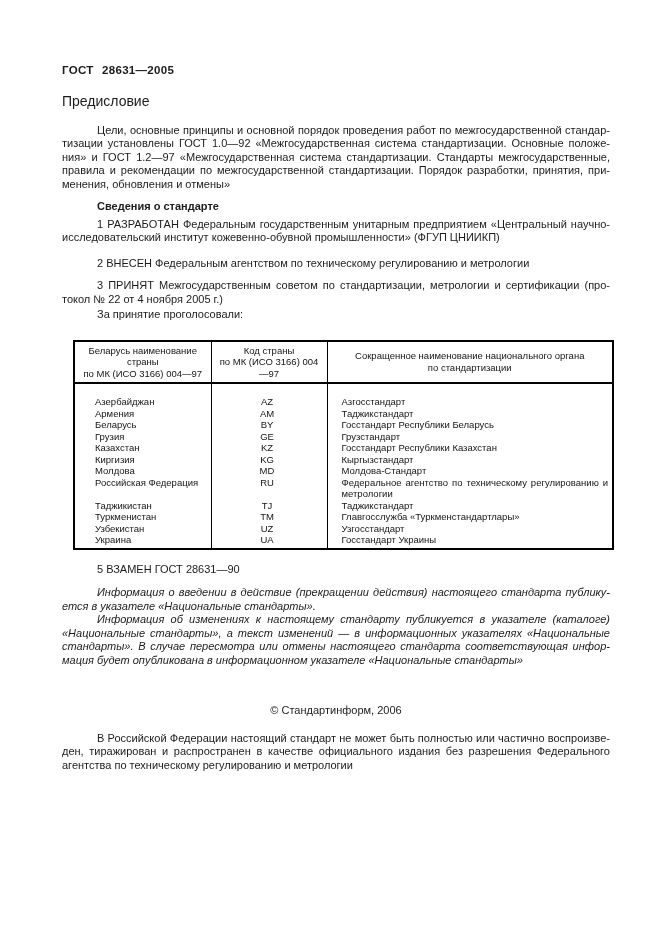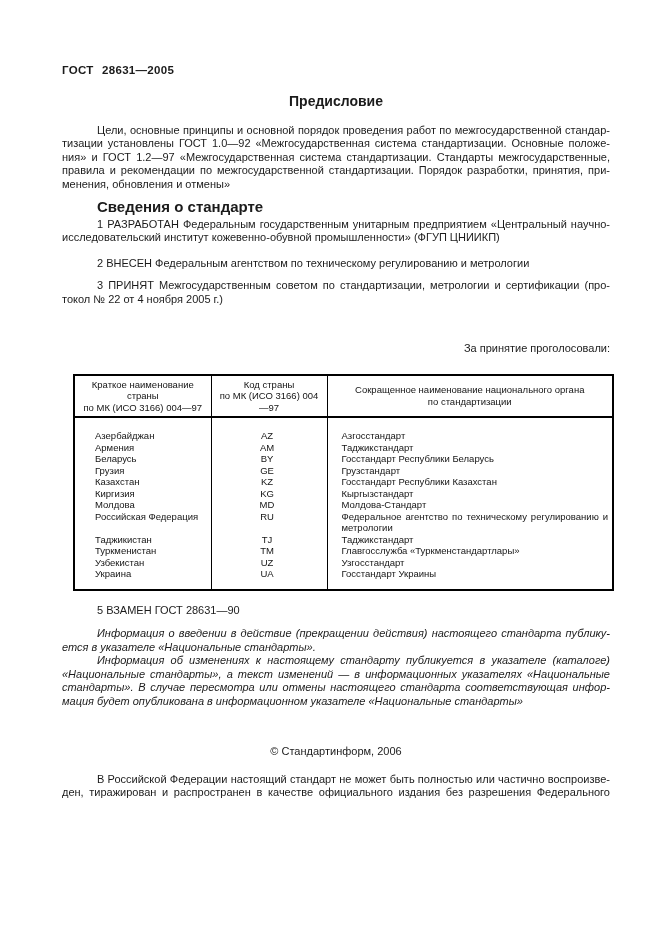--- a/index.html
+++ b/index.html
@@ -23,42 +23,42 @@
   .doc-code {
     font-weight: bold;
     font-size: 11.5px;
     word-spacing: 5px;
     letter-spacing: 0.3px;
   }
   .title {
     margin: 15px 0 8px 0;
     font-size: 14px;
     line-height: 16px;
-    font-weight: bold;
-    text-align: center;
+    font-weight: normal;
+    text-align: left;
   }
   .para {
     margin: 0;
     text-align: justify;
     text-indent: 35px;
     hyphens: manual;
   }
   .intro { margin-top: 15px; }
   .subheading {
     margin: 9px 0 0 35px;
-    font-size: 15px;
+    font-size: 11px;
     line-height: 13.5px;
     font-weight: bold;
   }
   .item-1 { margin-top: 4px; }
   .item-2 { margin-top: 12px; }
   .item-3 { margin-top: 9px; }
   .vote-line {
-    margin-top: 36px;
-    text-align: right;
+    margin-top: 2px;
+    text-align: left;
   }
   .vote-table {
     margin: 18px 0 0 11px;
     width: 539px;
     border-collapse: collapse;
     table-layout: fixed;
     font-size: 9.5px;
     line-height: 11.5px;
     color: #141414;
     border: 2px solid #000;
@@ -83,21 +83,21 @@
   }
   .vote-table td.country { padding-left: 20px; }
   .vote-table td.code { text-align: center; }
   .vote-table td.org {
     padding-left: 14px;
     border-right: none;
     text-align: justify;
     hyphens: manual;
   }
   .vote-table tbody tr.first td { padding-top: 12px; }
-  .vote-table tbody tr.last td { padding-bottom: 9px; margin-left: 8px; }
+  .vote-table tbody tr.last td { padding-bottom: 2px; margin-left: 8px; }
   .item-4 { margin-top: 16px; }
   .item-5 { margin-top: 13px; }
   .notes {
     margin-top: 10px;
     font-style: italic;
   }
   .copyright {
     margin-top: 37px;
     text-align: center;
   }
@@ -127,21 +127,21 @@
 
   <table class="vote-table">
     <colgroup>
         <col class="c1">
         <col class="c2">
         <col class="c3">
       </colgroup>
     <thead>
       <tr>
         <th>
-          <span class="hline">Краткое наименование страны</span>
+          <span class="hline">Беларусь наименование страны</span>
           <span class="hline">по МК (ИСО 3166) 004—97</span>
         </th>
         <th>
           <span class="hline">Код страны</span>
           <span class="hline">по МК (ИСО 3166) 004—97</span>
         </th>
         <th>
           <span class="hline">Сокращенное наименование национального органа</span>
           <span class="hline">по стандартизации</span>
         </th>

